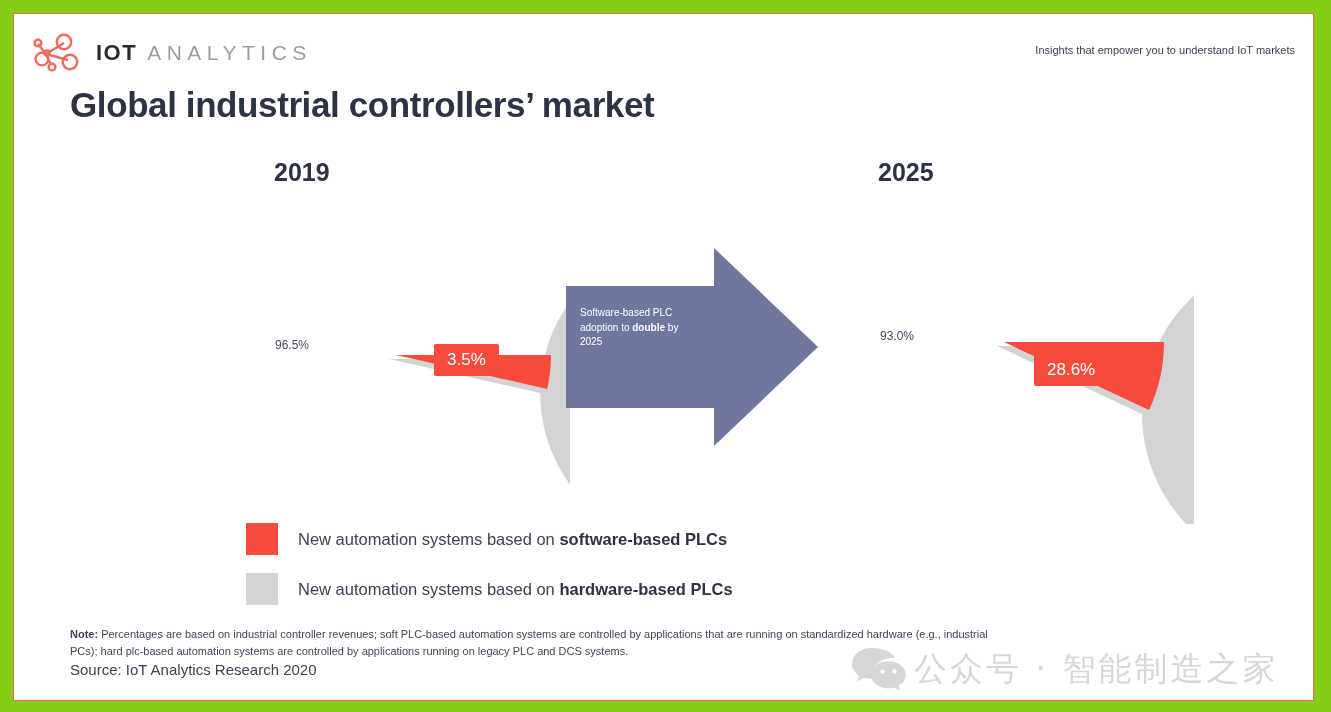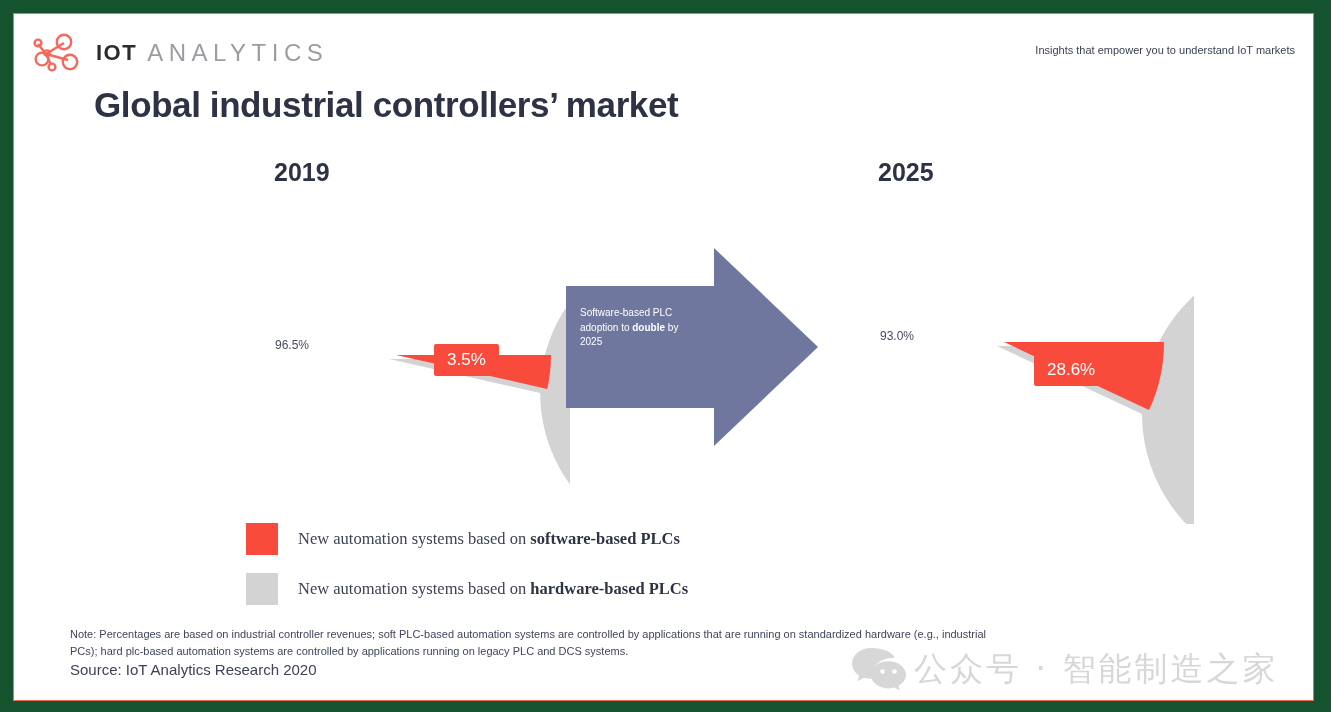--- a/index.html
+++ b/index.html
@@ -11,21 +11,21 @@
     width: 1331px;
     height: 712px;
     font-family: "Liberation Sans", sans-serif;
     overflow: hidden;
   }
   .page {
     position: absolute;
     left: 0; top: 0;
     width: 1331px;
     height: 712px;
-    background: #14532d;
+    background: #84cc16;
   }
   .frame {
     position: absolute;
     left: 13px;
     top: 13px;
     width: 1301px;
     height: 688px;
     border: 1.5px solid #f4695c;
     box-sizing: border-box;
     background: #ffffff;
@@ -46,21 +46,21 @@
     margin-right: 12px;
     flex: none;
   }
   .brand-word-iot {
     font-size: 22px;
     font-weight: bold;
     color: #2b2b2b;
     letter-spacing: 1.5px;
   }
   .brand-word-analytics {
-    font-size: 24px;
+    font-size: 21px;
     font-weight: 300;
     color: #9b9da3;
     letter-spacing: 5.5px;
     margin-left: 10px;
   }
   .tagline {
     position: absolute;
     right: 18px;
     top: 30px;
     font-size: 11px;
@@ -71,21 +71,20 @@
   
   .page-title {
     position: absolute;
     left: 56px;
     top: 71px;
     font-size: 35px;
     font-weight: bold;
     color: #2e3245;
     letter-spacing: -0.4px;
     white-space: nowrap;
-    margin-left: 24px;
   }
 
   
   .chart-area {
     position: absolute;
     left: 0; top: 0;
     width: 1301px;
     height: 688px;
     pointer-events: none;
   }
@@ -161,37 +160,36 @@
     height: 32px;
     flex: none;
     margin-right: 20px;
   }
   .sw-red  { background: #f94b3c; }
   .sw-gray { background: #d3d3d4; }
   .legend-text {
     font-size: 16.5px;
     color: #3d4254;
     white-space: nowrap;
-    font-family: Liberation Serif, serif;
   }
   .legend-text b { font-weight: bold; color: #2e3245; }
 
   
   .footnote {
     position: absolute;
     left: 56px;
     top: 612px;
     width: 930px;
   }
   .note-line {
     font-size: 11px;
     line-height: 1.55;
     color: #40455a;
   }
-  .note-line b { font-weight: normal; margin-top: 32px; }
+  .note-line b { font-weight: bold; margin-top: 32px; }
   .source-line {
     margin-top: 1px;
     font-size: 15px;
     color: #3d4254;
   }
 
   
   .watermark {
     position: absolute;
     left: 838px;

